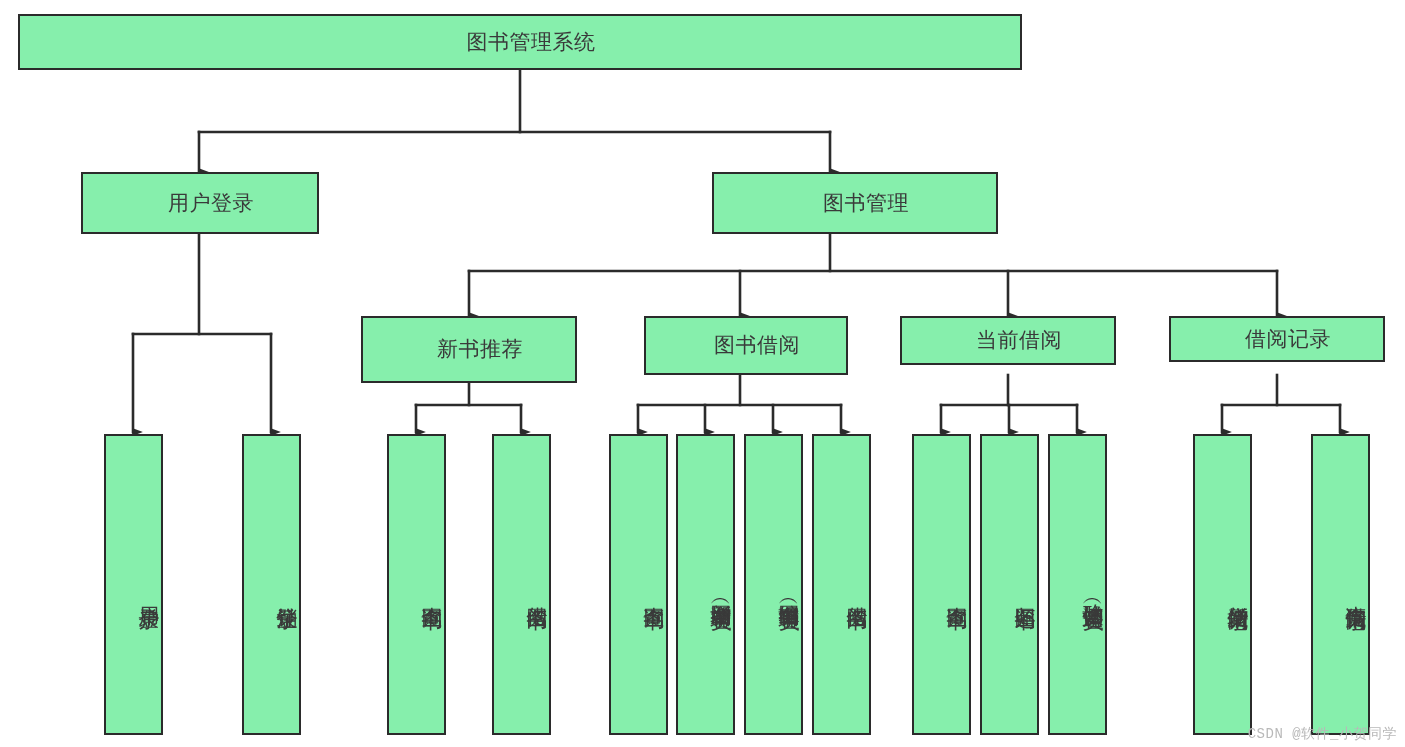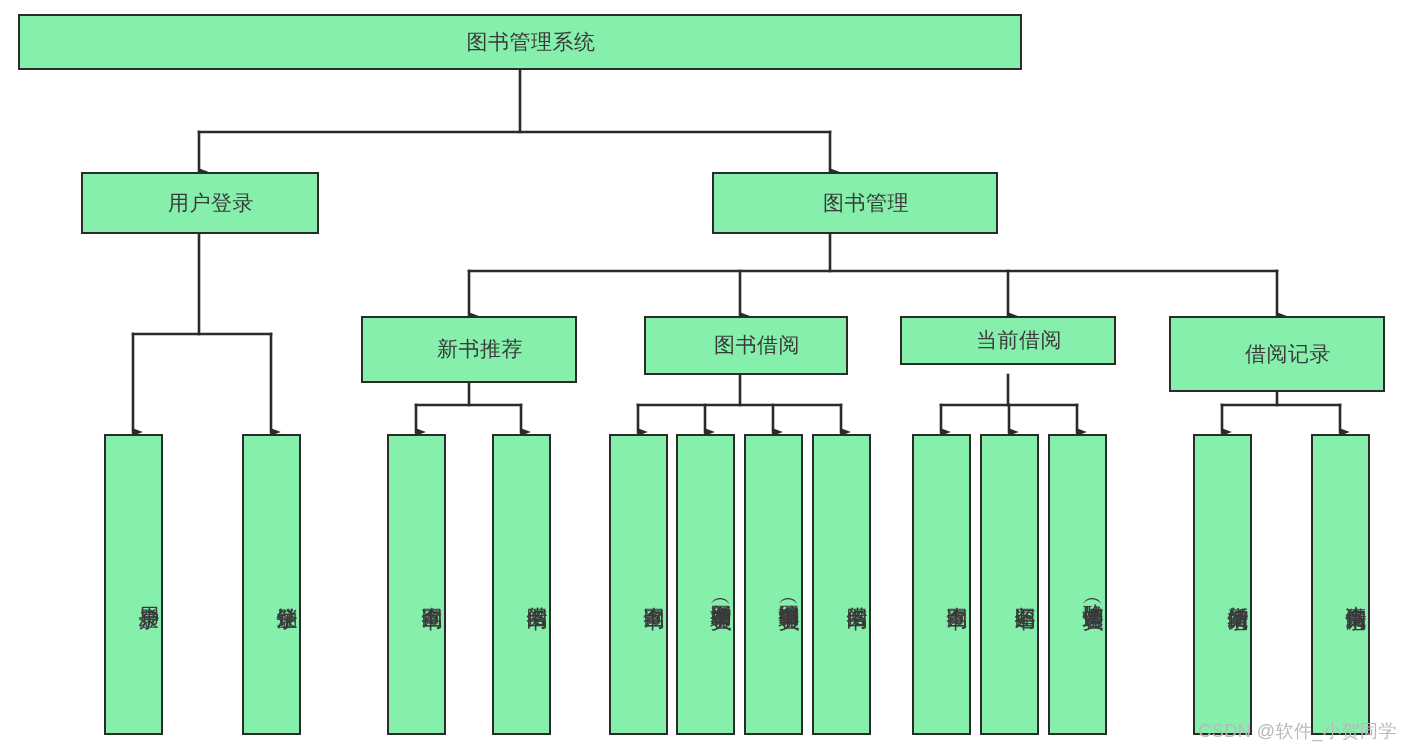--- a/index.html
+++ b/index.html
@@ -58,25 +58,26 @@
     white-space: nowrap;
   }
   .node-label {
     display: block;
     white-space: nowrap;
   }
   #watermark {
     position: absolute;
     right: 8px;
     bottom: 4px;
-    font-size: 18px;
+    font-size: 14px;
     color: #b9b9b9;
     letter-spacing: 0.5px;
     user-select: none;
     white-space: nowrap;
+    font-family: Liberation Mono, monospace;
   }
 </style>
 </head>
 <body>
 
 <div id="diagram-root">
 
   <svg id="edge-layer" viewBox="0 0 1405 747" width="1405" height="747" xmlns="http://www.w3.org/2000/svg">
     <defs>
       <marker id="arrow" viewBox="0 0 10 12" refX="5" refY="11" markerWidth="9" markerHeight="11" orient="auto-start-reverse" markerUnits="userSpaceOnUse">
@@ -142,21 +143,21 @@
 
   <div class="node horizontal" style="left:361px; top:316px; width:216px; height:67px;">
     <span class="node-label">新书推荐</span>
   </div>
   <div class="node horizontal" style="left:632px; top:316px; width:204px; height:59px;margin-left:12px;">
     <span class="node-label">图书借阅</span>
   </div>
   <div class="node horizontal" style="left:900px; top:316px; width:216px; height:49px;">
     <span class="node-label">当前借阅</span>
   </div>
-  <div class="node horizontal" style="left:1169px; top:316px; width:216px; height:76px;">
+  <div class="node horizontal" style="left:1169px; top:316px; width:216px; height:46px;">
     <span class="node-label">借阅记录</span>
   </div>
 
   <div class="node vertical" style="left:104px; top:434px; width:59px; height:301px;">
     <span class="vtext">用户登录</span>
   </div>
   <div class="node vertical" style="left:242px; top:434px; width:59px; height:301px;">
     <span class="vtext">注销登录</span>
   </div>
 

